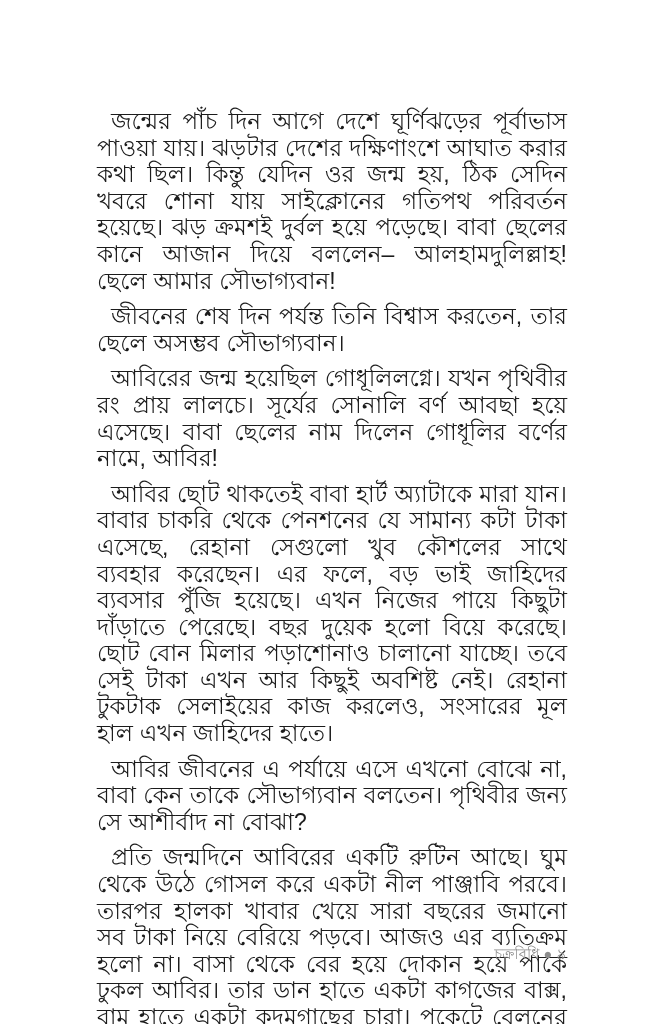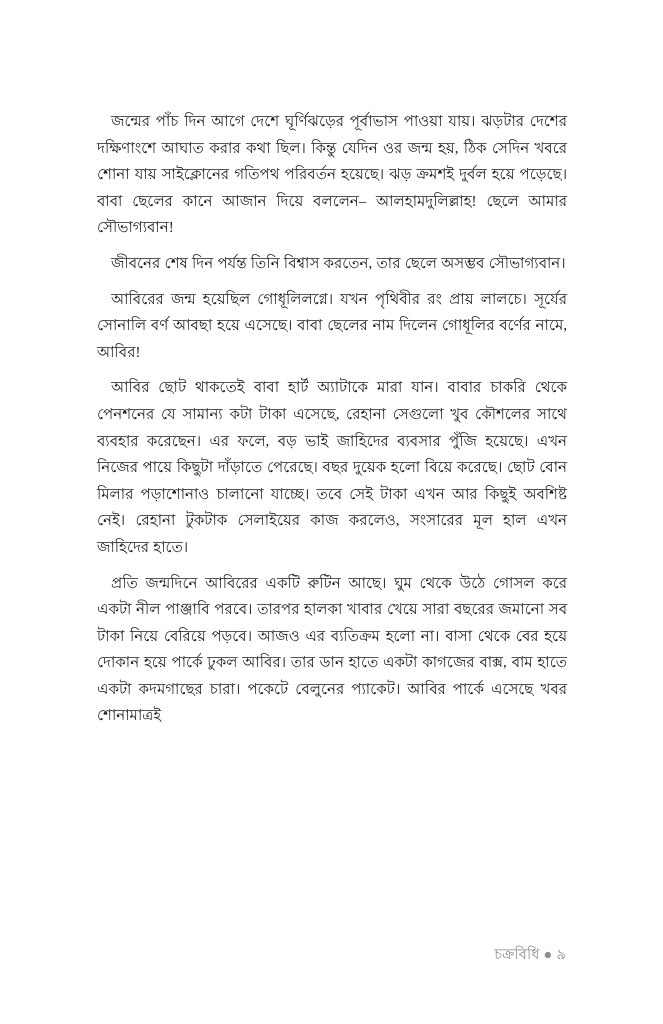--- a/index.html
+++ b/index.html
@@ -17,22 +17,22 @@
     box-sizing: border-box;
   }
   .text-block {
     position: absolute;
     left: 97px;
     top: 108px;
     width: 470px;
   }
   .para {
     margin: 0 0 9px 0;
-    font-family: Liberation Serif, serif;
-    font-size: 15px;
+    font-family: Liberation Sans, sans-serif;
+    font-size: 23px;
     line-height: 26.6px;
     color: #1b1b1b;
     text-align: justify;
     text-justify: inter-word;
     text-indent: 14px;
     word-spacing: 0.5px;
     -webkit-font-feature-settings: "kern" 1;
     font-feature-settings: "kern" 1;
   }
   .para:last-child {
@@ -56,20 +56,21 @@
 </head>
 <body>
 
 <div class="page">
 
   <div class="text-block">
     <p class="para">জন্মের পাঁচ দিন আগে দেশে ঘূর্ণিঝড়ের পূর্বাভাস পাওয়া যায়। ঝড়টার দেশের দক্ষিণাংশে আঘাত করার কথা ছিল। কিন্তু যেদিন ওর জন্ম হয়, ঠিক সেদিন খবরে শোনা যায় সাইক্লোনের গতিপথ পরিবর্তন হয়েছে। ঝড় ক্রমশই দুর্বল হয়ে পড়েছে। বাবা ছেলের কানে আজান দিয়ে বললেন– আলহামদুলিল্লাহ! ছেলে আমার সৌভাগ্যবান!</p>
     <p class="para">জীবনের শেষ দিন পর্যন্ত তিনি বিশ্বাস করতেন, তার ছেলে অসম্ভব সৌভাগ্যবান।</p>
     <p class="para">আবিরের জন্ম হয়েছিল গোধূলিলগ্নে। যখন পৃথিবীর রং প্রায় লালচে। সূর্যের সোনালি বর্ণ আবছা হয়ে এসেছে। বাবা ছেলের নাম দিলেন গোধূলির বর্ণের নামে, আবির!</p>
     <p class="para">আবির ছোট থাকতেই বাবা হার্ট অ্যাটাকে মারা যান। বাবার চাকরি থেকে পেনশনের যে সামান্য কটা টাকা এসেছে, রেহানা সেগুলো খুব কৌশলের সাথে ব্যবহার করেছেন। এর ফলে, বড় ভাই জাহিদের ব্যবসার পুঁজি হয়েছে। এখন নিজের পায়ে কিছুটা দাঁড়াতে পেরেছে। বছর দুয়েক হলো বিয়ে করেছে। ছোট বোন মিলার পড়াশোনাও চালানো যাচ্ছে। তবে সেই টাকা এখন আর কিছুই অবশিষ্ট নেই। রেহানা টুকটাক সেলাইয়ের কাজ করলেও, সংসারের মূল হাল এখন জাহিদের হাতে।</p>
+    <p class="para">আবির জীবনের এ পর্যায়ে এসে এখনো বোঝে না, বাবা কেন তাকে সৌভাগ্যবান বলতেন। পৃথিবীর জন্য সে আশীর্বাদ না বোঝা?</p>
     <p class="para">প্রতি জন্মদিনে আবিরের একটি রুটিন আছে। ঘুম থেকে উঠে গোসল করে একটা নীল পাঞ্জাবি পরবে। তারপর হালকা খাবার খেয়ে সারা বছরের জমানো সব টাকা নিয়ে বেরিয়ে পড়বে। আজও এর ব্যতিক্রম হলো না। বাসা থেকে বের হয়ে দোকান হয়ে পার্কে ঢুকল আবির। তার ডান হাতে একটা কাগজের বাক্স, বাম হাতে একটা কদমগাছের চারা। পকেটে বেলুনের প্যাকেট। আবির পার্কে এসেছে খবর শোনামাত্রই</p>
   </div>
 
   <div class="footer">
     <span>চক্রবিধি</span><span class="sep">●</span><span>৯</span>
   </div>
 
 </div>
 
 </body></html>

